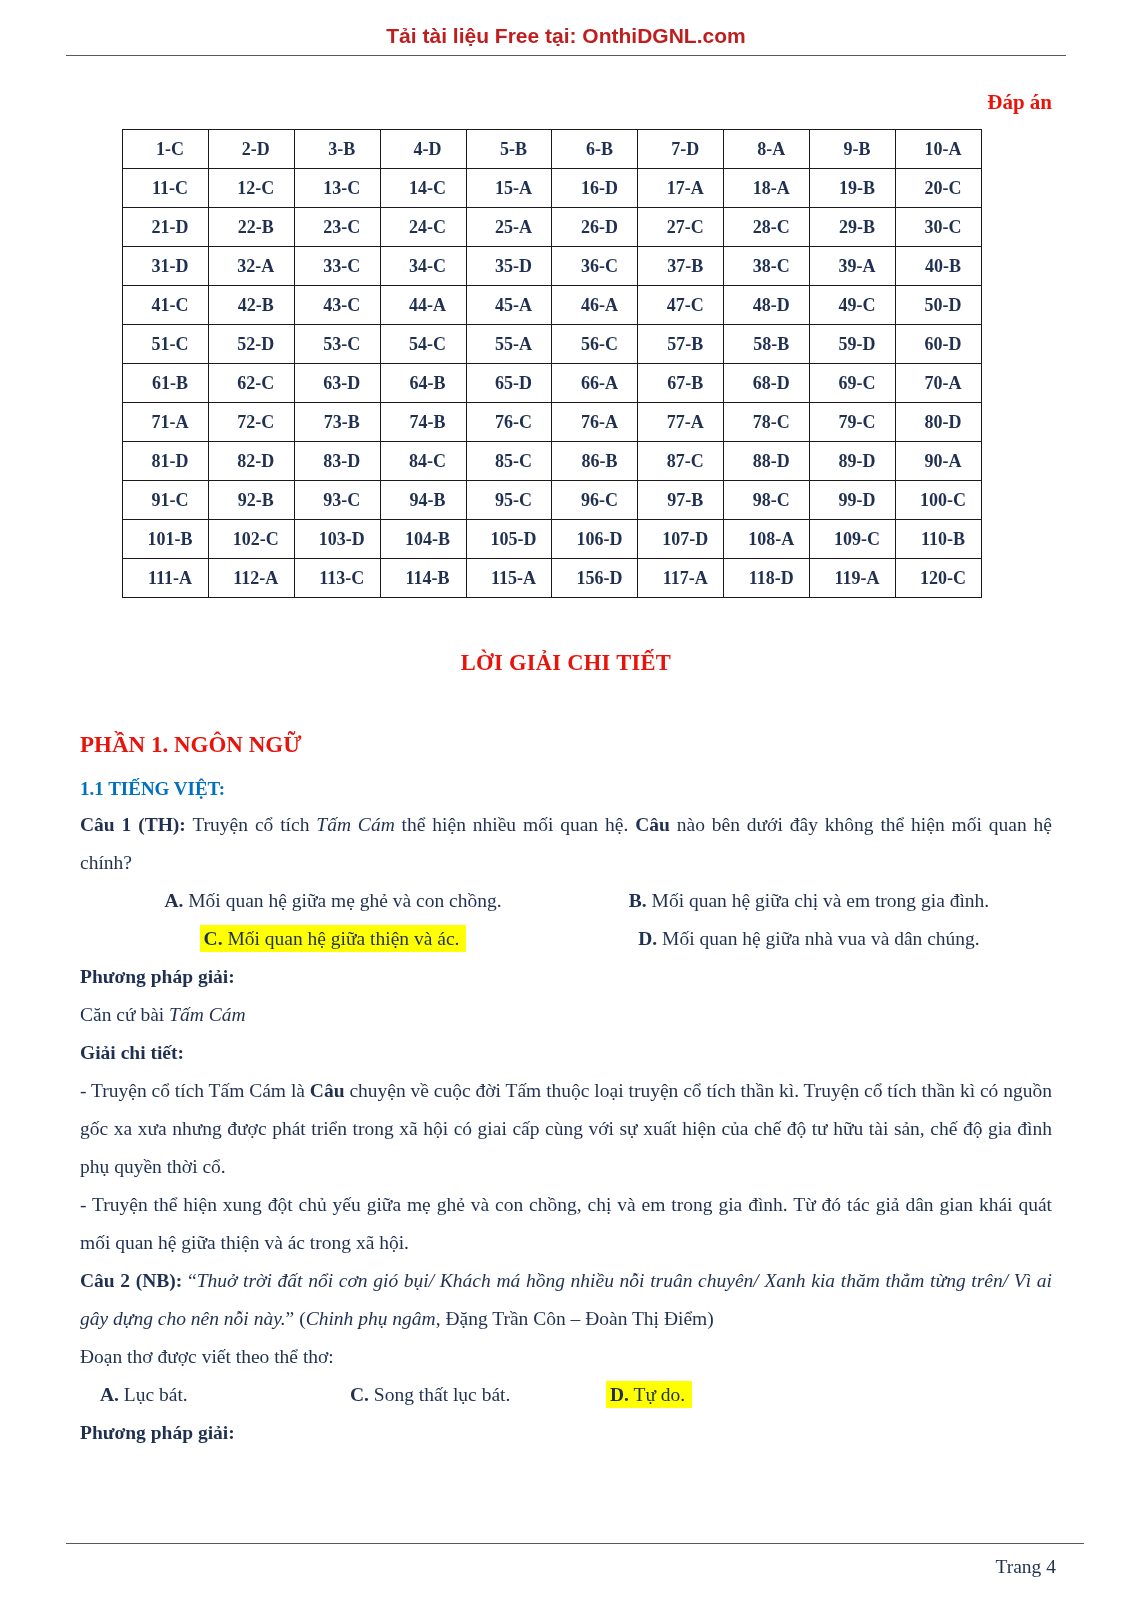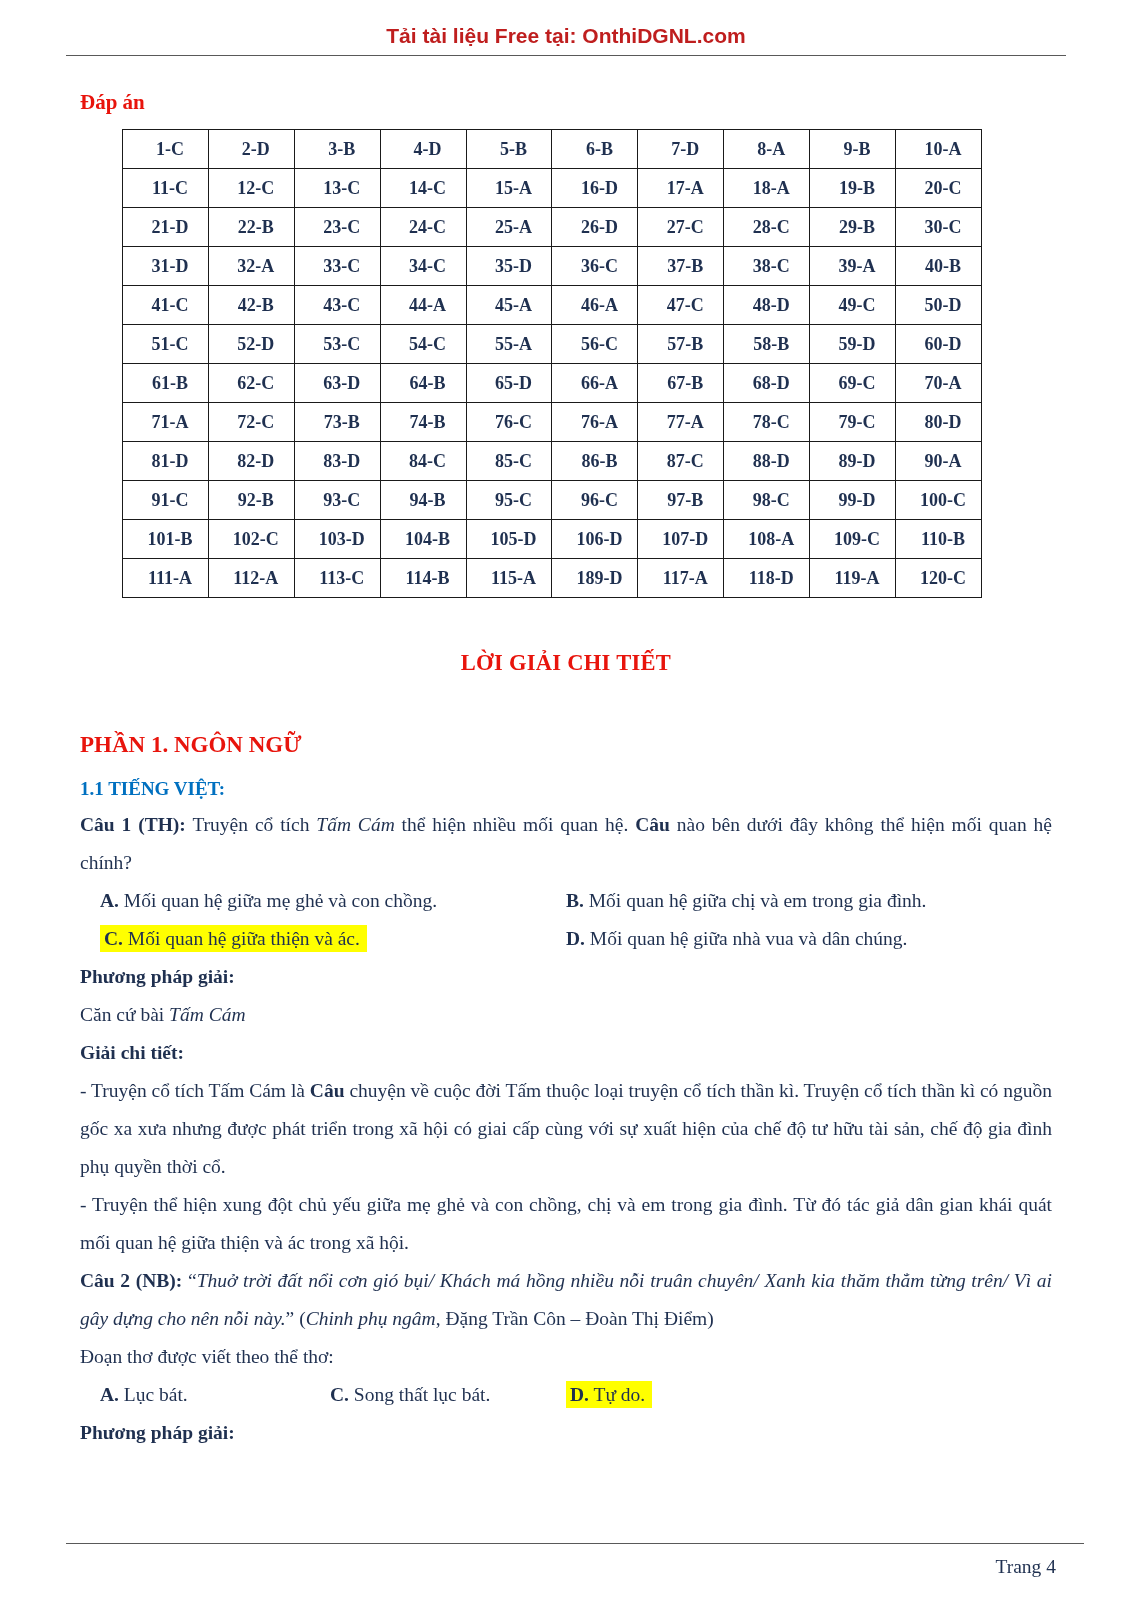--- a/index.html
+++ b/index.html
@@ -23,21 +23,21 @@
     color: var(--banner-red, #bf1e1e);
     line-height: 28px;
   }
   .top-rule {
     border: none;
     border-top: 1.5px solid #595959;
     margin: 5px -14px 0 -14px;
   }
   .dap-an-title {
     margin-top: 34px;
-    text-align: left;
+    text-align: right;
     color: var(--heading-red, #e8140c);
     font-size: 21px;
     font-weight: bold;
   }
   table.answer-table {
     border-collapse: collapse;
     table-layout: fixed;
     width: 860px;
     margin: 14px 0 0 42px;
     text-align: center;
@@ -77,26 +77,28 @@
     text-align: justify;
   }
   .no-justify { text-align: left; }
   .q-start { margin-top: 6px; }
   .options-grid {
     display: grid;
     grid-template-columns: 466px auto;
     padding-left: 20px;
     font-size: 19.5px;
     line-height: 38px;
+    text-align: center;
   }
   .options-row {
     display: flex;
     padding-left: 20px;
     font-size: 19.5px;
     line-height: 38px;
+    gap: 20px;
   }
   .options-row .opt-a { width: 230px; }
   .options-row .opt-b { width: 235px; }
   .options-row .opt-c { width: 236px; }
   .highlight {
     background: var(--highlight-yellow, #ffff00);
     padding: 3px 7px 3px 4px;
   }
   .footer {
     position: absolute;
@@ -258,21 +260,21 @@
           <td>108-A</td>
           <td>109-C</td>
           <td>110-B</td>
         </tr>
         <tr>
           <td>111-A</td>
           <td>112-A</td>
           <td>113-C</td>
           <td>114-B</td>
           <td>115-A</td>
-          <td>189-D</td>
+          <td>156-D</td>
           <td>117-A</td>
           <td>118-D</td>
           <td>119-A</td>
           <td>120-C</td>
         </tr>
       </tbody>
   </table>
 
   <div class="solutions-title">LỜI GIẢI CHI TIẾT</div>
 

